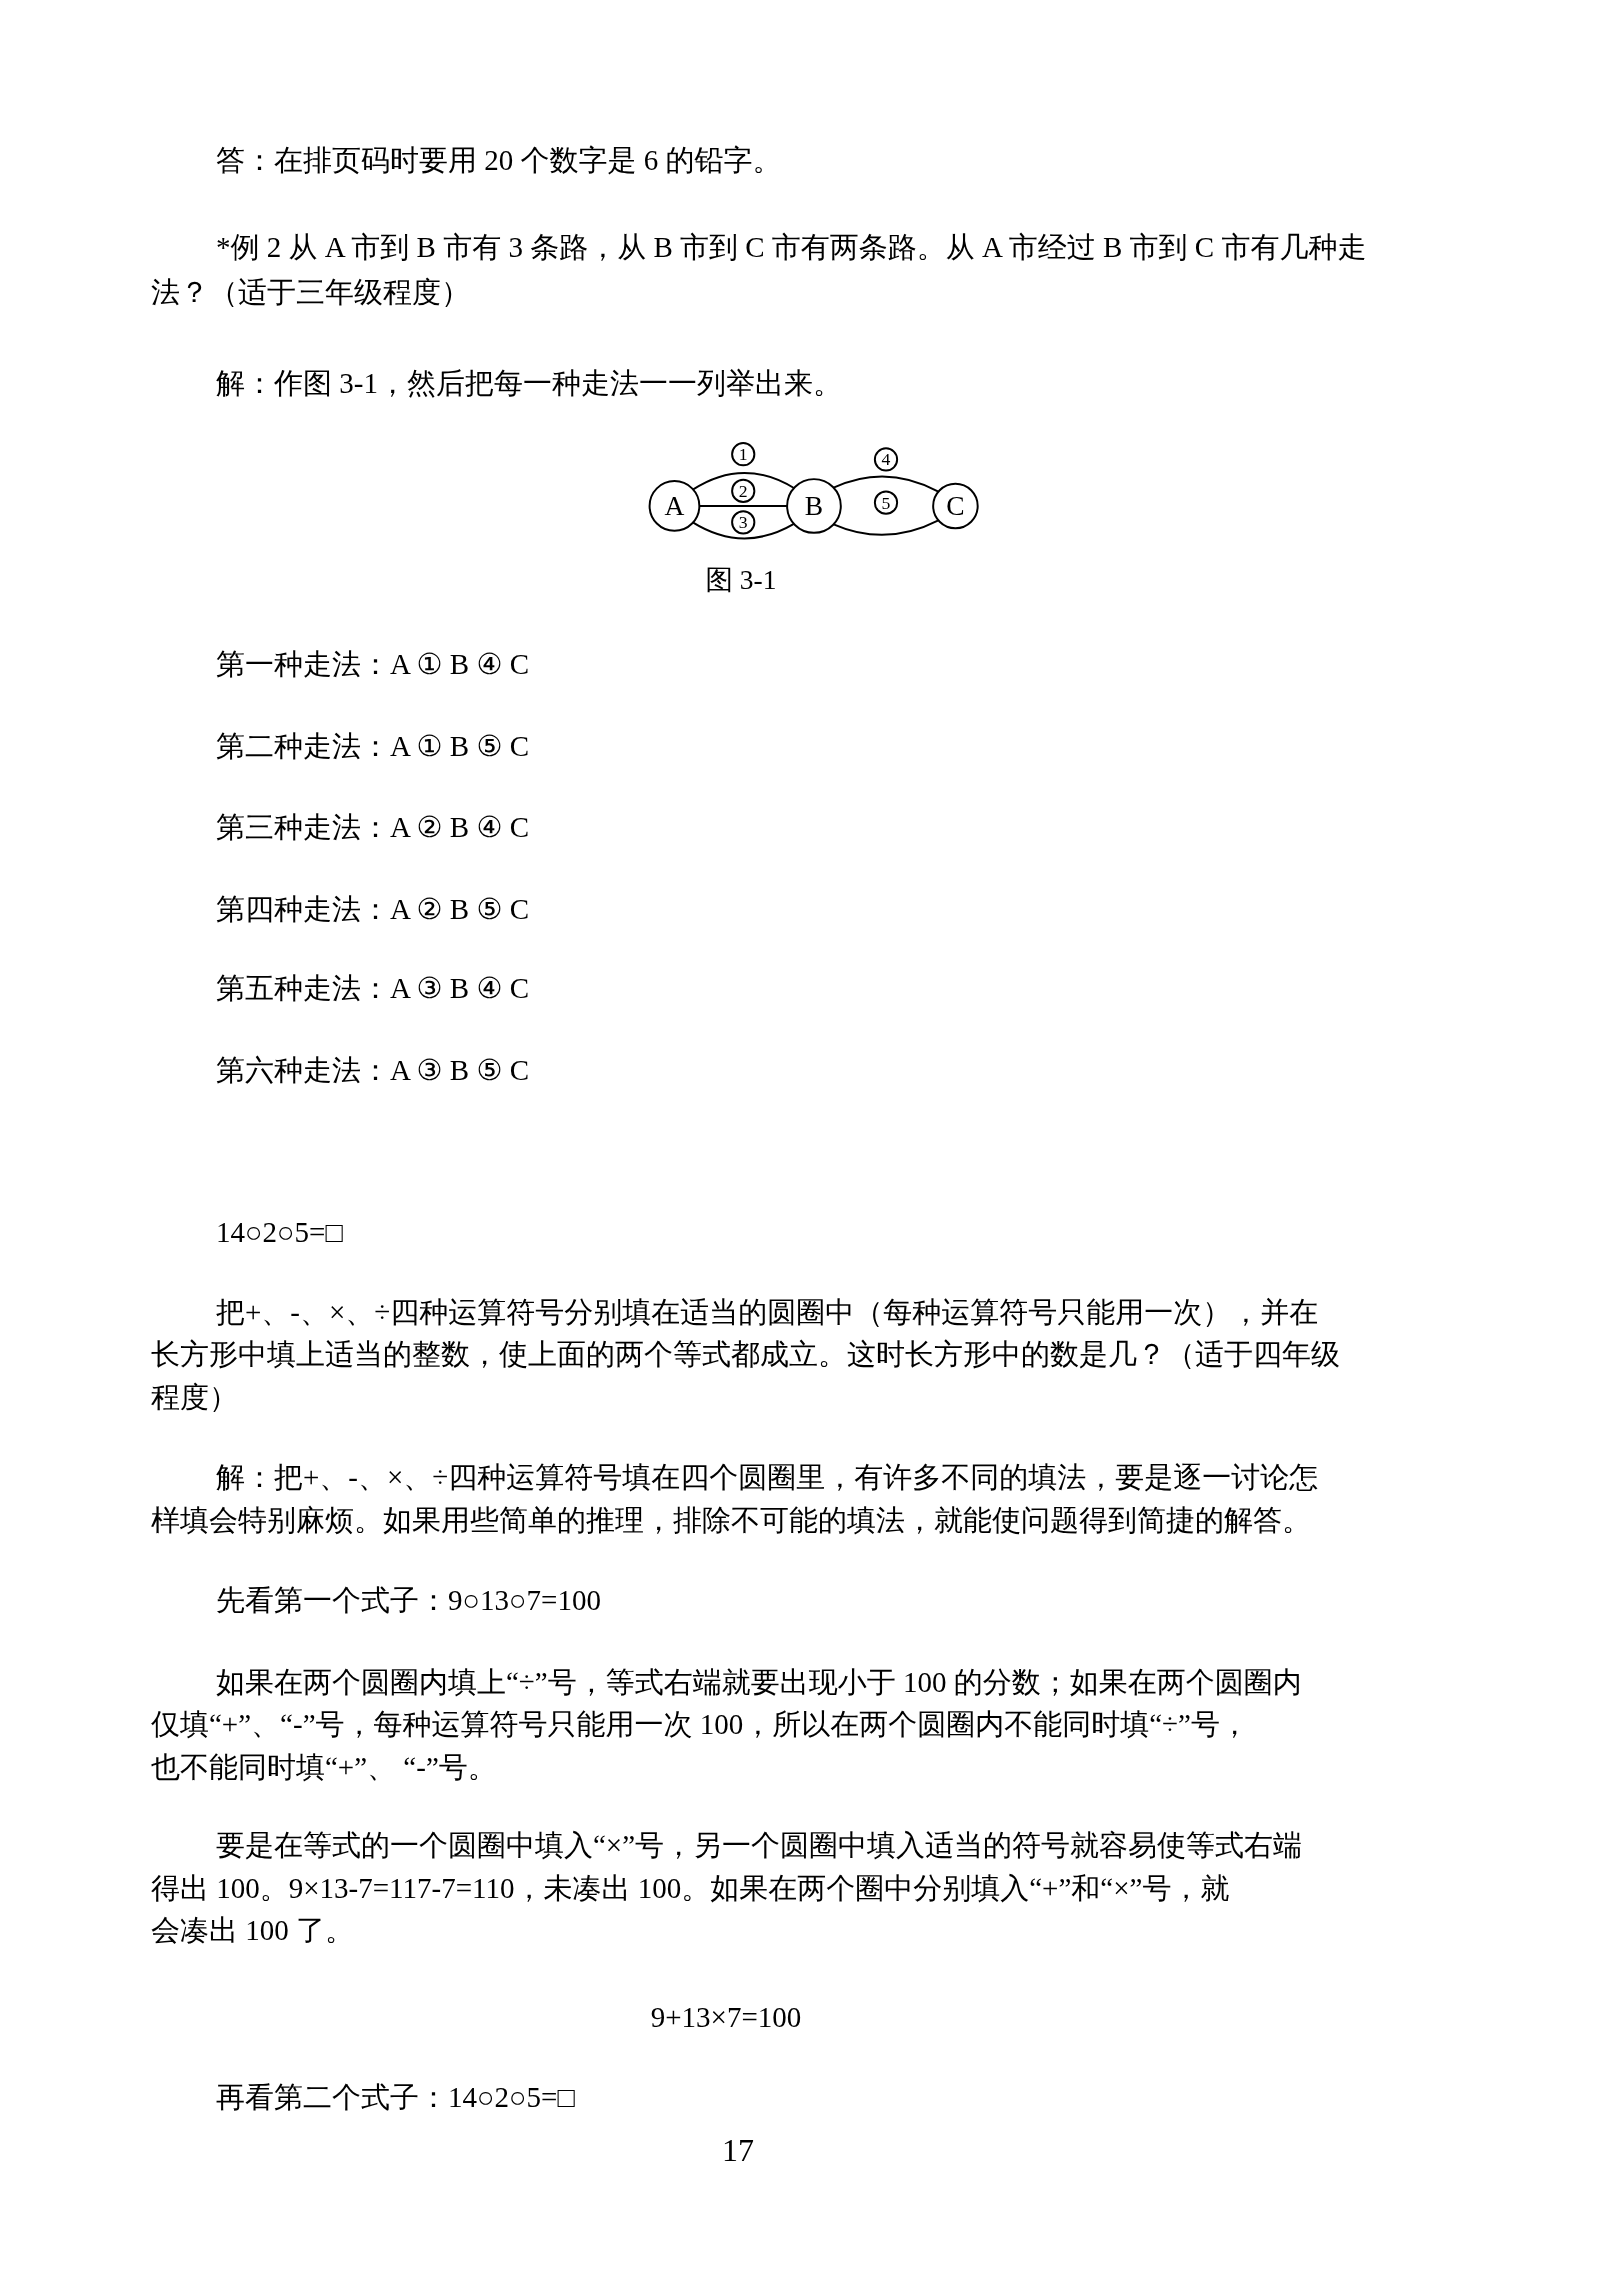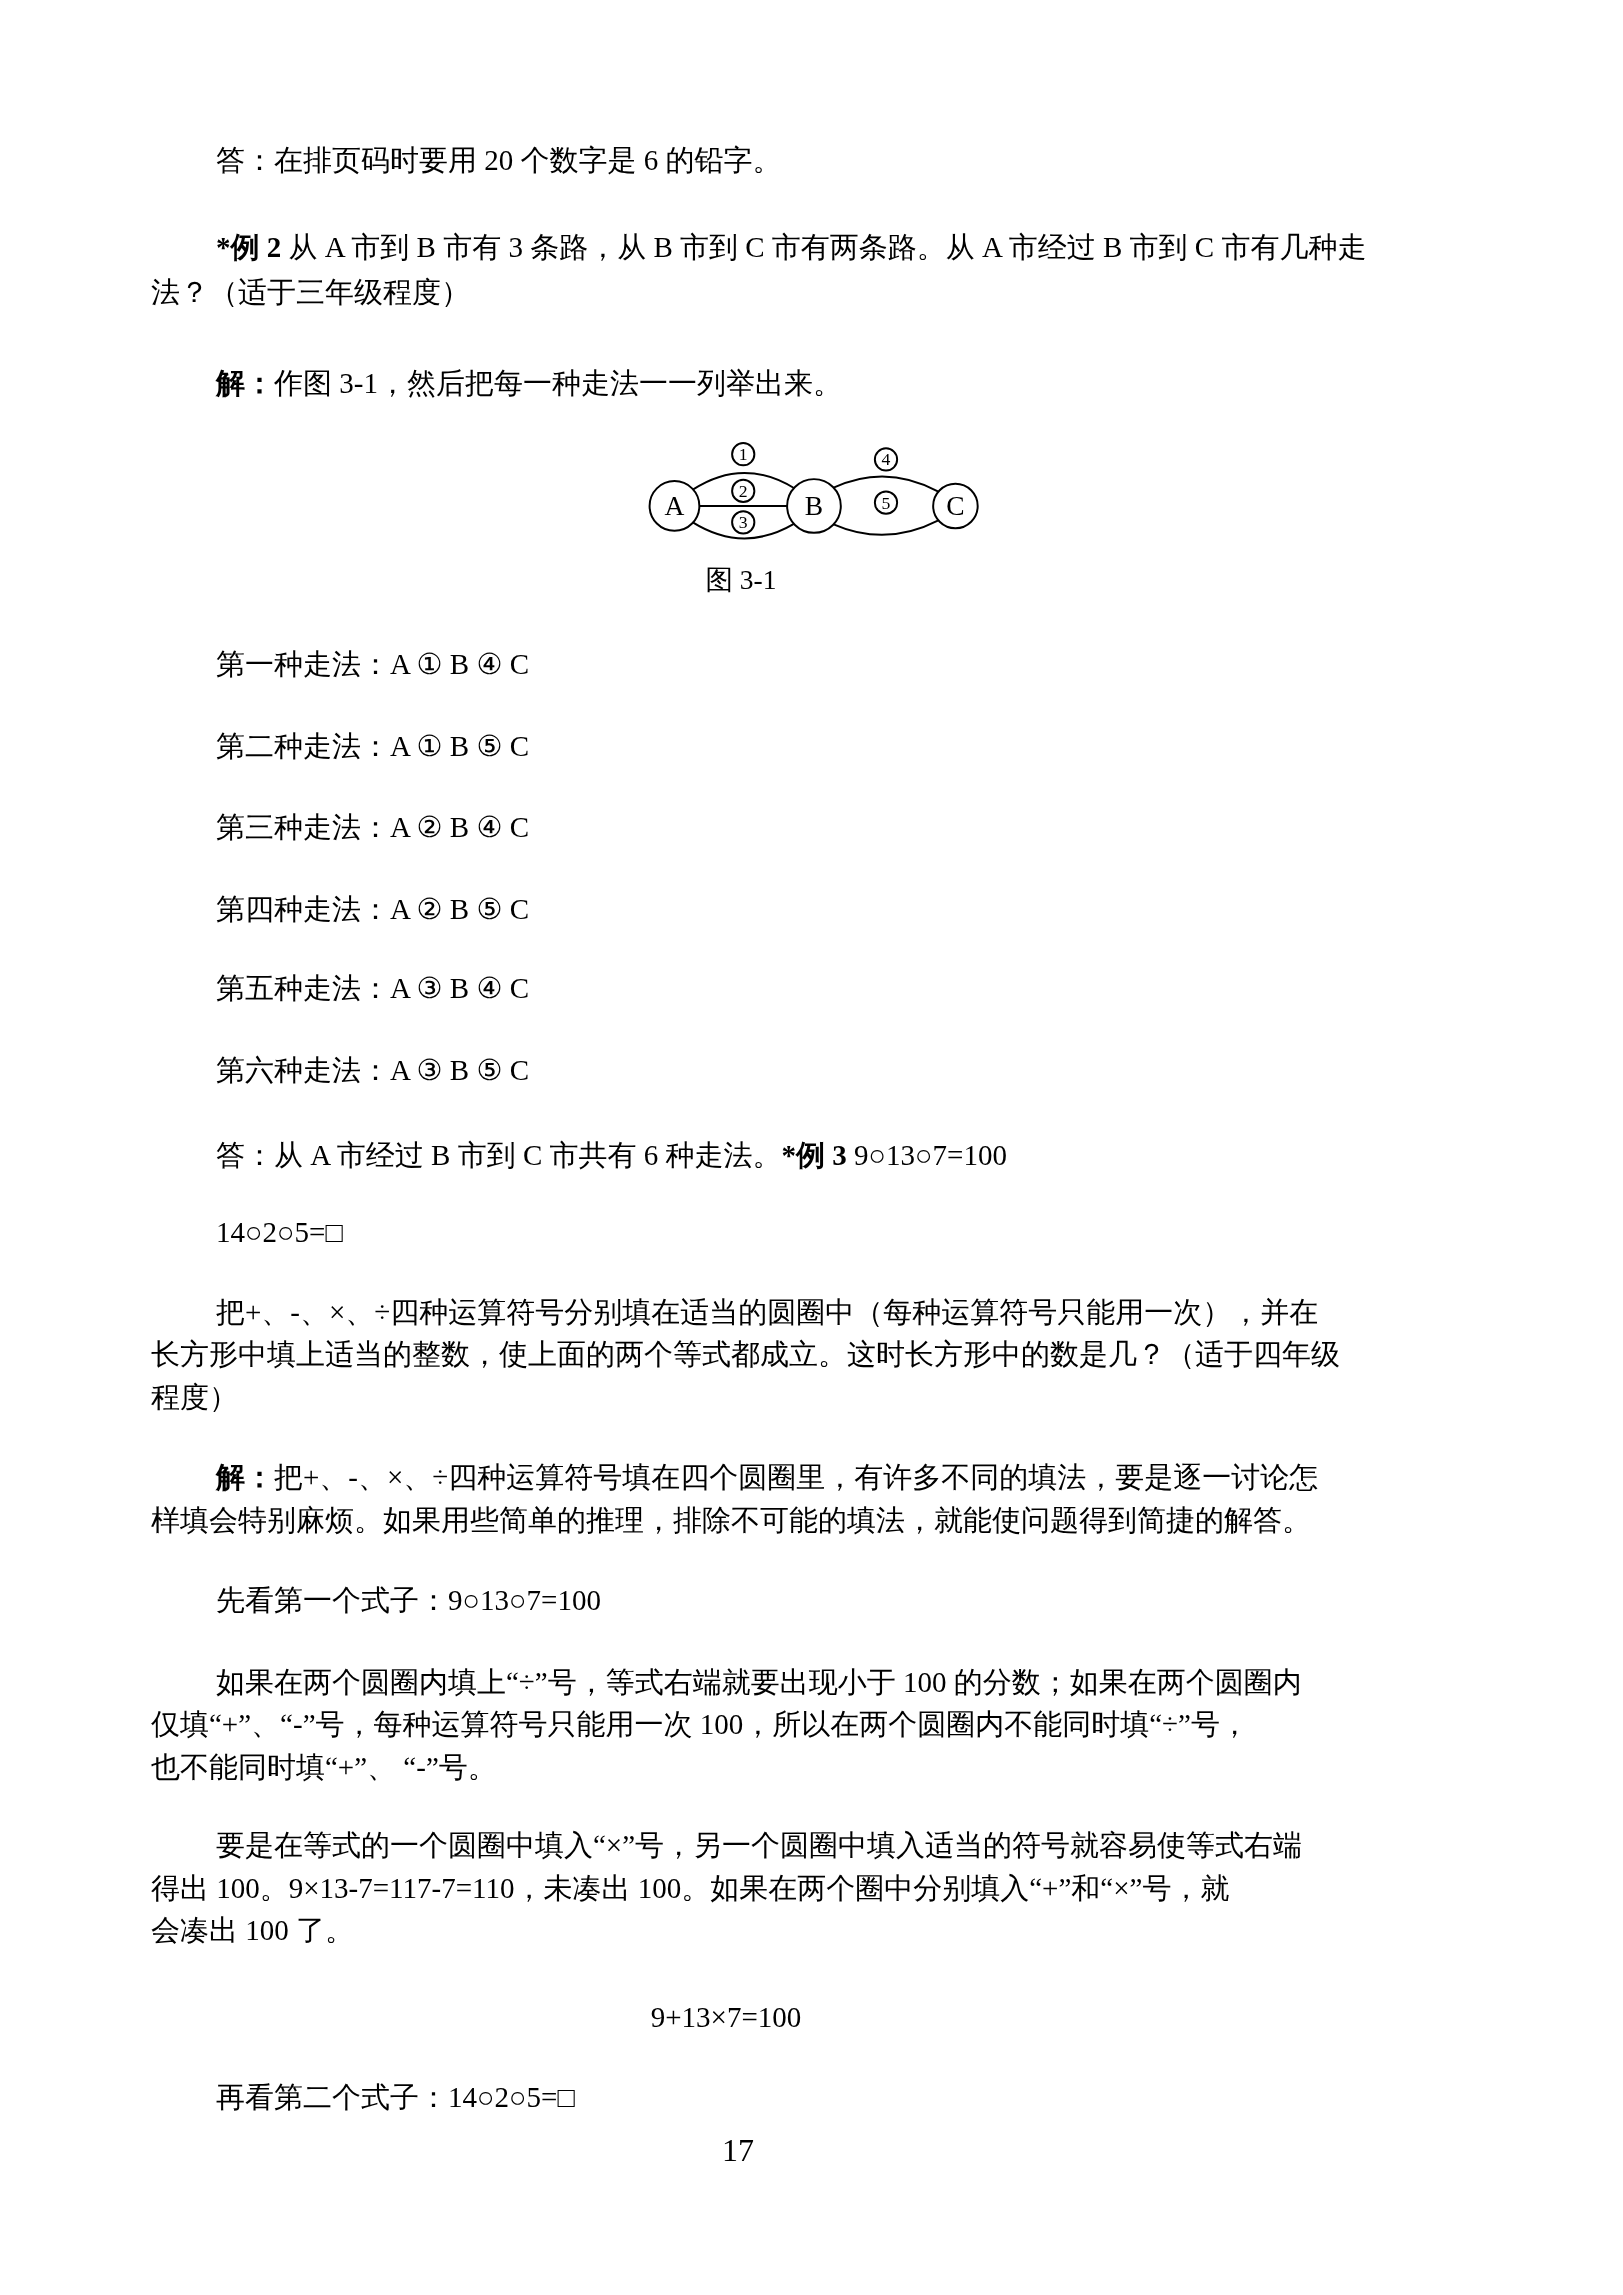--- a/index.html
+++ b/index.html
@@ -6,21 +6,21 @@
   .page {
     position:relative;
     width:1452px;
     height:2295px;
     background:#ffffff;
     color:#000000;
     font-family:"Liberation Serif","DejaVu Serif",serif;
     font-size:29px;
   }
   .ln { position:absolute; line-height:39px; white-space:pre; }
-  .b  { font-weight:bold; }
+  .b  { font-weight:normal; }
   .center { left:0; right:0; text-align:center; }
   .fig { position:absolute; left:645px; top:437px; }
   .fig svg { display:block; }
   .pagenum { font-size:32px;padding-left:24px; }
   .caption { font-size:27.5px; }
 </style>
 </head>
 <body>
 
 <div class="page">
@@ -67,21 +67,20 @@
   </div>
   <div class="ln center caption" style="top:560px;margin-left:30px;"><span>图 3-1</span></div>
 
   <div class="ln" style="top:645px;  left:216px;"><span>第一种走法：A ① B ④ C</span></div>
   <div class="ln" style="top:727px; left:216px;"><span>第二种走法：A ① B ⑤ C</span></div>
   <div class="ln" style="top:808px; left:216px;"><span>第三种走法：A ② B ④ C</span></div>
   <div class="ln" style="top:890px; left:216px;"><span>第四种走法：A ② B ⑤ C</span></div>
   <div class="ln" style="top:969px; left:216px;"><span>第五种走法：A ③ B ④ C</span></div>
   <div class="ln" style="top:1051px; left:216px;"><span>第六种走法：A ③ B ⑤ C</span></div>
 
-  <div class="ln" style="top:1136px; left:216px;"><span>答：从 A 市经过 B 市到 C 市共有 6 种走法。</span><span class="b">*例 3</span><span> 9○13○7=100</span></div>
 
   <div class="ln" style="top:1213px; left:216px;"><span>14○2○5=□</span></div>
 
   <div class="ln" style="top:1293px; left:216px;"><span>把+、-、×、÷四种运算符号分别填在适当的圆圈中（每种运算符号只能用一次），并在</span></div>
   <div class="ln" style="top:1335px; left:151px;"><span>长方形中填上适当的整数，使上面的两个等式都成立。这时长方形中的数是几？（适于四年级</span></div>
   <div class="ln" style="top:1378px; left:151px;"><span>程度）</span></div>
 
   <div class="ln" style="top:1501px; left:151px;"><span>样填会特别麻烦。如果用些简单的推理，排除不可能的填法，就能使问题得到简捷的解答。</span></div>
   <div class="ln" style="top:1458px; left:216px;"><span class="b">解：</span><span>把+、-、×、÷四种运算符号填在四个圆圈里，有许多不同的填法，要是逐一讨论怎</span></div>
 

